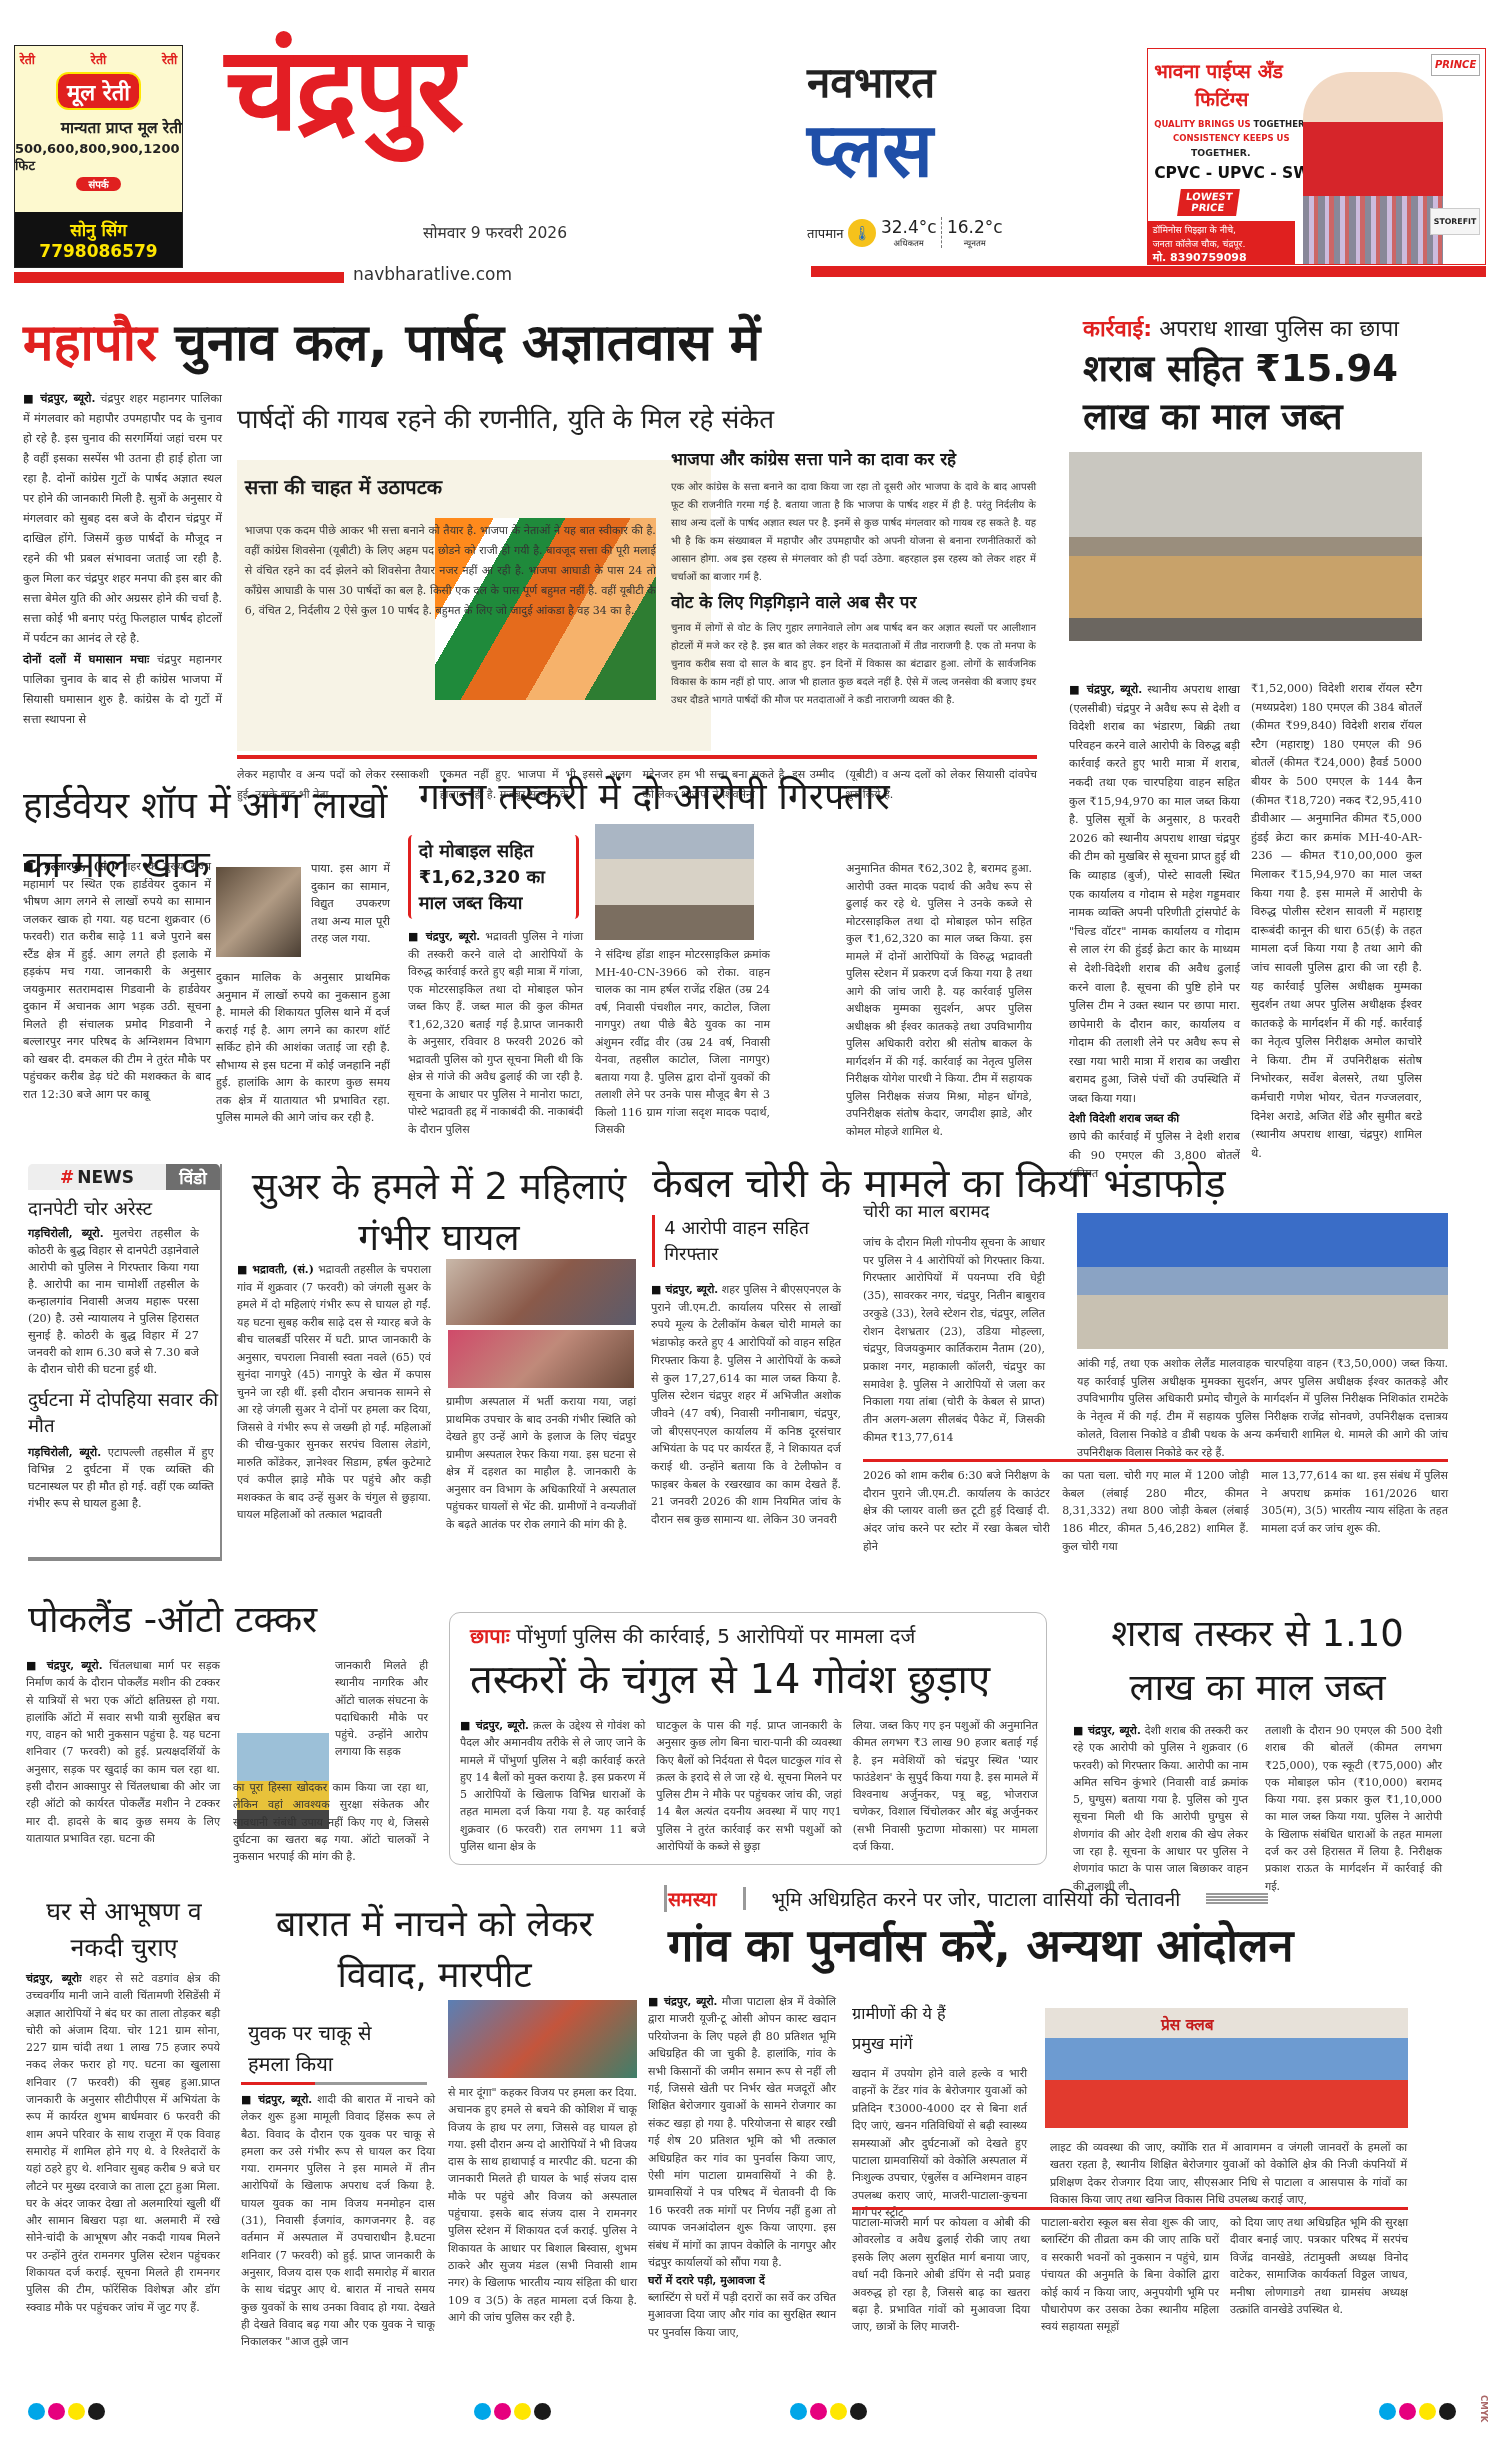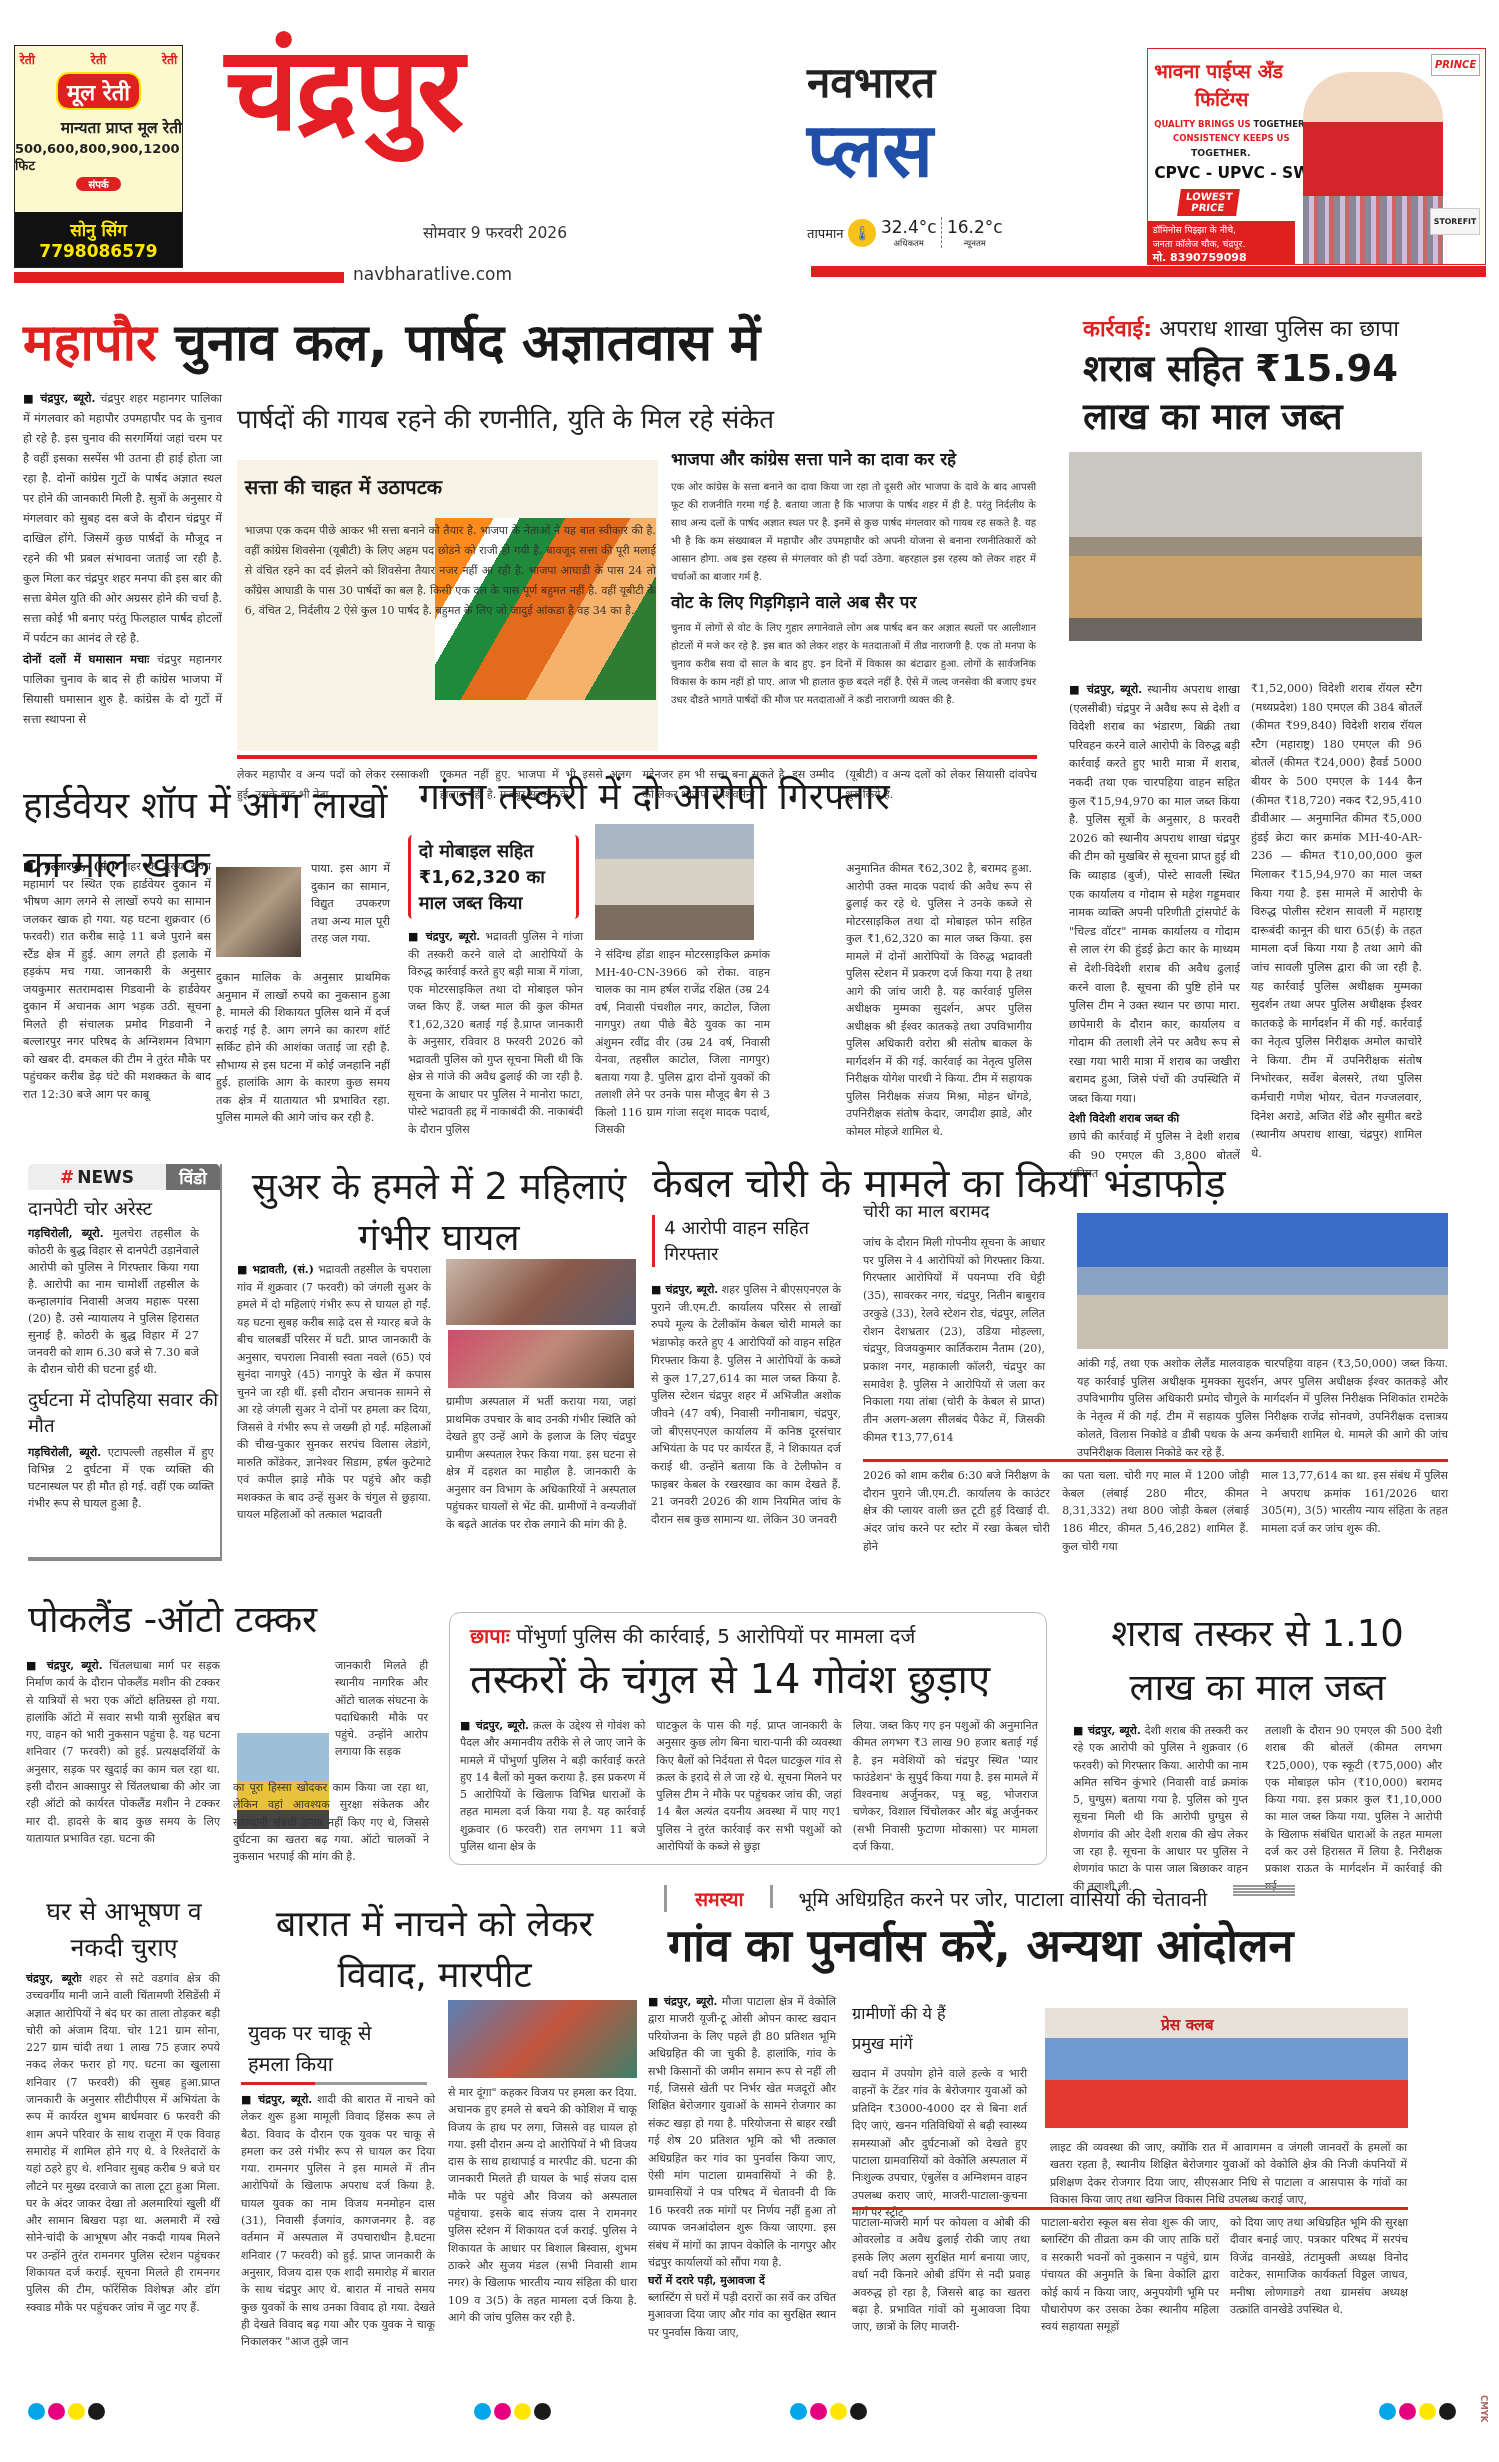--- a/index.html
+++ b/index.html
@@ -80,21 +80,21 @@
 </div>
 <div class="abs hd" style="left:237px;top:405px;font-size:26px;font-weight:normal;color:#222">पार्षदों की गायब रहने की रणनीति, युति के मिल रहे संकेत</div>
 
 <div class="col txt" style="left:23px;top:388px;width:199px;font-size:11.3px;line-height:20px">
   <span class="strong">■ </span><span class="strong">चंद्रपुर, ब्यूरो.</span>
   <span>चंद्रपुर शहर महानगर पालिका में मंगलवार को महापौर उपमहापौर पद के चुनाव हो रहे है. इस चुनाव की सरगर्मियां जहां चरम पर है वहीं इसका सस्पेंस भी उतना ही हाई होता जा रहा है. दोनों कांग्रेस गुटों के पार्षद अज्ञात स्थल पर होने की जानकारी मिली है. सुत्रों के अनुसार ये मंगलवार को सुबह दस बजे के दौरान चंद्रपुर में दाखिल होंगे. जिसमें कुछ पार्षदों के मौजूद न रहने की भी प्रबल संभावना जताई जा रही है. कुल मिला कर चंद्रपुर शहर मनपा की इस बार की सत्ता बेमेल युति की ओर अग्रसर होने की चर्चा है. सत्ता कोई भी बनाए परंतु फिलहाल पार्षद होटलों में पर्यटन का आनंद ले रहे है.</span><br>
   <span class="strong">दोनों दलों में घमासान मचाः</span>
   <span>चंद्रपुर महानगर पालिका चुनाव के बाद से ही कांग्रेस भाजपा में सियासी घमासान शुरु है. कांग्रेस के दो गुटों में सत्ता स्थापना से</span>
 </div>
 
-<div class="abs" style="left:237px;top:460px;width:421px;height:291px;background:#f7f3e6">
+<div class="abs" style="left:237px;top:460px;width:474px;height:291px;background:#f7f3e6">
   <div class="hd" style="position:absolute;left:7.8px;top:15.5px;font-size:20px">सत्ता की चाहत में उठापटक</div>
   <div style="position:absolute;left:198px;top:58px;width:221px;height:182px;background:linear-gradient(120deg,#ff8a1c 0 18%,#fff 18% 26%,#1f8a3b 26% 40%,#e56b1c 40% 60%,#f6b26b 60% 78%,#2e7d32 78%)"></div>
   <div class="txt" style="position:absolute;left:7.8px;top:61px;width:411px;font-size:11px;line-height:20px;shape-outside:inset(0 0 0 0)">भाजपा एक कदम पीछे आकर भी सत्ता बनाने को तैयार है. भाजपा के नेताओं ने यह बात स्वीकार की है. वहीं कांग्रेस शिवसेना (यूबीटी) के लिए अहम पद छोडने को राजी हो गयी है. बावजूद सत्ता की पूरी मलाई से वंचित रहने का दर्द झेलने को शिवसेना तैयार नजर नहीं आ रही है. भाजपा आघाडी के पास 24 तो कॉंग्रेस आघाडी के पास 30 पार्षदों का बल है. किसी एक दल के पास पूर्ण बहुमत नहीं है. वहीं यूबीटी के 6, वंचित 2, निर्दलीय 2 ऐसे कुल 10 पार्षद है. बहुमत के लिए जो जादुई आंकडा है वह 34 का है.</div>
 </div>
 
 <div class="abs" style="left:671px;top:450px;width:365px">
   <div class="hd" style="font-size:17px">भाजपा और कांग्रेस सत्ता पाने का दावा कर रहे</div>
   <div class="txt" style="font-size:10px;line-height:18px;margin-top:9.3px">एक ओर कांग्रेस के सत्ता बनाने का दावा किया जा रहा तो दूसरी ओर भाजपा के दावे के बाद आपसी फूट की राजनीति गरमा गई है. बताया जाता है कि भाजपा के पार्षद शहर में ही है. परंतु निर्दलीय के साथ अन्य दलों के पार्षद अज्ञात स्थल पर है. इनमें से कुछ पार्षद मंगलवार को गायब रह सकते है. यह भी है कि कम संख्याबल में महापौर और उपमहापौर को अपनी योजना से बनाना रणनीतिकारों को आसान होगा. अब इस रहस्य से मंगलवार को ही पर्दा उठेगा. बहरहाल इस रहस्य को लेकर शहर में चर्चाओं का बाजार गर्म है.</div>
   <div class="hd" style="font-size:17px;margin-top:6.2px">वोट के लिए गिड़गिड़ाने वाले अब सैर पर</div>
   <div class="txt" style="font-size:10px;line-height:18px;margin-top:7.8px">चुनाव में लोगों से वोट के लिए गुहार लगानेवाले लोग अब पार्षद बन कर अज्ञात स्थलों पर आलीशान होटलों में मजे कर रहे है. इस बात को लेकर शहर के मतदाताओं में तीव्र नाराजगी है. एक तो मनपा के चुनाव करीब सवा दो साल के बाद हुए. इन दिनों में विकास का बंटाढार हुआ. लोगों के सार्वजनिक विकास के काम नहीं हो पाए. आज भी हालात कुछ बदले नहीं है. ऐसे में जल्द जनसेवा की बजाए इधर उधर दौडते भागते पार्षदों की मौज पर मतदाताओं ने कडी नाराजगी व्यक्त की है.</div>
@@ -230,21 +230,21 @@
 <div class="abs hd" style="left:248px;top:1898px;width:373px;text-align:center;font-size:36px;line-height:51px;font-weight:normal">बारात में नाचने को लेकर विवाद, मारपीट</div>
 <div class="abs hd" style="left:248px;top:2018px;width:171px;font-size:20px;line-height:31px;font-weight:normal">युवक पर चाकू से हमला किया</div>
 <div class="abs" style="left:241px;top:2082px;width:186px;height:3.1px;background:linear-gradient(90deg,#e0201f 0 40%,#999 40%)"></div>
 <div class="abs photo" style="left:448px;top:2000px;width:189px;height:78px;background:linear-gradient(135deg,#5a7fb5,#c4553c,#3f7f6a)"></div>
 <div class="abs txt" style="left:241px;top:2091px;width:194px;font-size:11px;line-height:17.3px">
   <span class="strong">■ </span><span class="strong">चंद्रपुर, ब्यूरो.</span>
   <span>शादी की बारात में नाचने को लेकर शुरू हुआ मामूली विवाद हिंसक रूप ले बैठा. विवाद के दौरान एक युवक पर चाकू से हमला कर उसे गंभीर रूप से घायल कर दिया गया. रामनगर पुलिस ने इस मामले में तीन आरोपियों के खिलाफ अपराध दर्ज किया है. घायल युवक का नाम विजय मनमोहन दास (31), निवासी ईजगांव, कागजनगर है. वह वर्तमान में अस्पताल में उपचाराधीन है.घटना शनिवार (7 फरवरी) को हुई. प्राप्त जानकारी के अनुसार, विजय दास एक शादी समारोह में बारात के साथ चंद्रपुर आए थे. बारात में नाचते समय कुछ युवकों के साथ उनका विवाद हो गया. देखते ही देखते विवाद बढ़ गया और एक युवक ने चाकू निकालकर "आज तुझे जान</span>
 </div>
 <div class="abs txt" style="left:448px;top:2084px;width:189px;font-size:11px;line-height:17.3px">से मार दूंगा" कहकर विजय पर हमला कर दिया. अचानक हुए हमले से बचने की कोशिश में चाकू विजय के हाथ पर लगा, जिससे वह घायल हो गया. इसी दौरान अन्य दो आरोपियों ने भी विजय दास के साथ हाथापाई व मारपीट की. घटना की जानकारी मिलते ही घायल के भाई संजय दास मौके पर पहुंचे और विजय को अस्पताल पहुंचाया. इसके बाद संजय दास ने रामनगर पुलिस स्टेशन में शिकायत दर्ज कराई. पुलिस ने शिकायत के आधार पर बिशाल बिस्वास, शुभम ठाकरे और सुजय मंडल (सभी निवासी शाम नगर) के खिलाफ भारतीय न्याय संहिता की धारा 109 व 3(5) के तहत मामला दर्ज किया है. आगे की जांच पुलिस कर रही है.</div>
 
-<div class="abs" style="left:664px;top:1885px;font-size:19.4px;white-space:nowrap;border-left:3.1px solid #999;padding-left:28px;display:flex;align-items:flex-start;gap:26px">
+<div class="abs" style="left:664px;top:1885px;font-size:19.4px;white-space:nowrap;border-left:3.1px solid #999;padding-left:1px;display:flex;align-items:center;gap:26px">
   <span class="red" style="font-weight:bold">समस्या</span>
   <span style="border-left:3.1px solid #999;height:23px"></span>
   <span>भूमि अधिग्रहित करने पर जोर, पाटाला वासियों की चेतावनी</span>
   <span style="width:62px;height:11px;background:repeating-linear-gradient(#999 0 1.6px,transparent 1.6px 3.1px)"></span>
 </div>
 <div class="abs hd" style="left:668px;top:1921px;font-size:45px">गांव का पुनर्वास करें, अन्यथा आंदोलन</div>
 <div class="abs txt" style="left:648px;top:1993px;width:188px;font-size:11px;line-height:17.4px">
   <span class="strong">■ </span><span class="strong">चंद्रपुर, ब्यूरो.</span>
   <span>मौजा पाटाला क्षेत्र में वेकोलि द्वारा माजरी यूजी-टू ओसी ओपन कास्ट खदान परियोजना के लिए पहले ही 80 प्रतिशत भूमि अधिग्रहित की जा चुकी है. हालांकि, गांव के सभी किसानों की जमीन समान रूप से नहीं ली गई, जिससे खेती पर निर्भर खेत मजदूरों और शिक्षित बेरोजगार युवाओं के सामने रोजगार का संकट खड़ा हो गया है. परियोजना से बाहर रखी गई शेष 20 प्रतिशत भूमि को भी तत्काल अधिग्रहित कर गांव का पुनर्वास किया जाए, ऐसी मांग पाटाला ग्रामवासियों ने की है. ग्रामवासियों ने पत्र परिषद में चेतावनी दी कि 16 फरवरी तक मांगों पर निर्णय नहीं हुआ तो व्यापक जनआंदोलन शुरू किया जाएगा. इस संबंध में मांगों का ज्ञापन वेकोलि के नागपुर और चंद्रपुर कार्यालयों को सौंपा गया है.</span><br>
   <span class="strong">घरों में दरारे पड़ी, मुआवजा दें</span><br>

